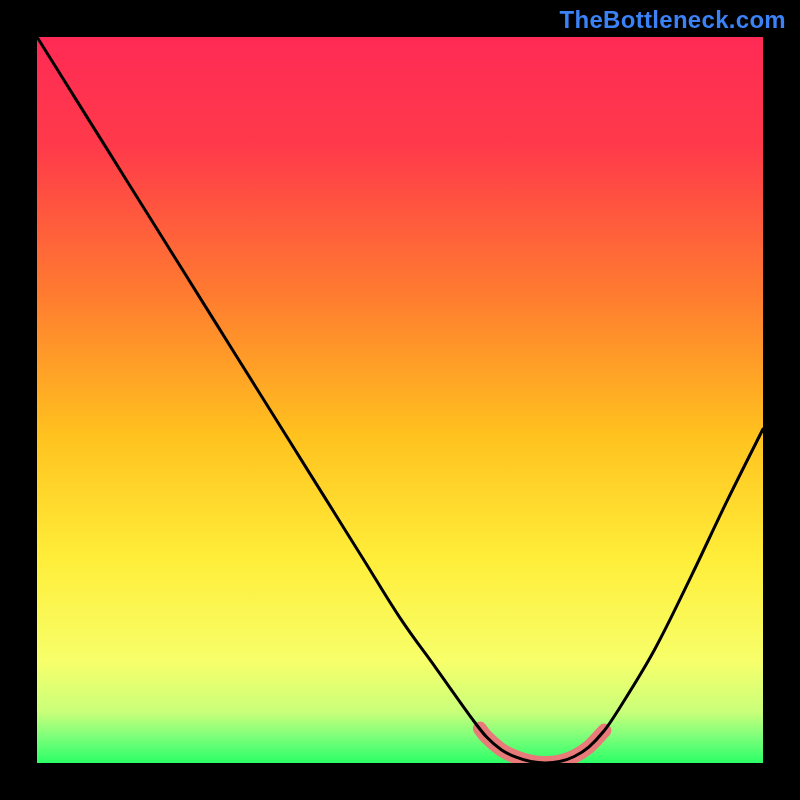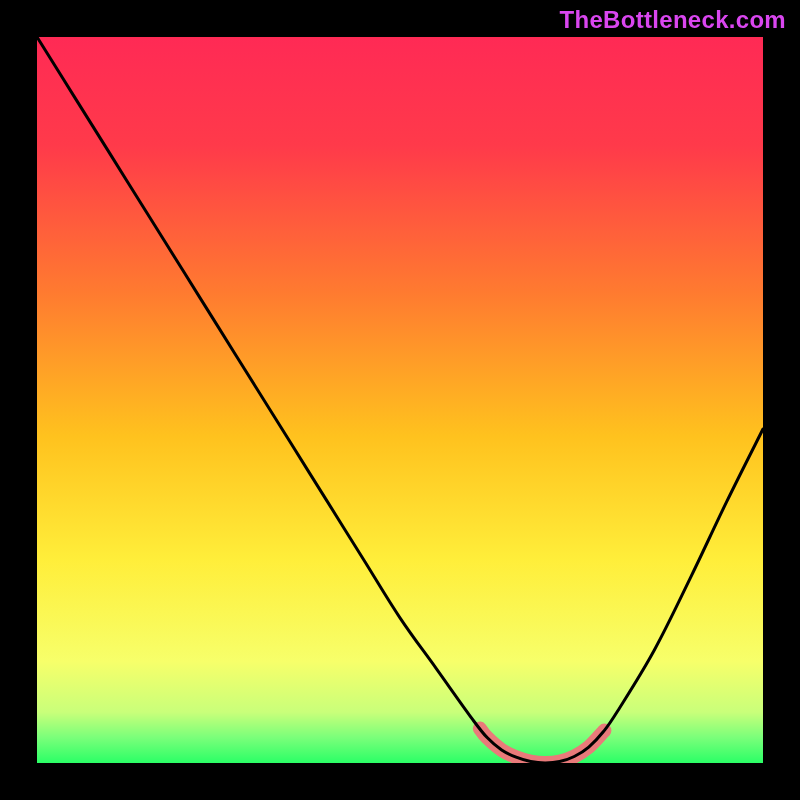--- a/index.html
+++ b/index.html
@@ -15,21 +15,21 @@
     width: 800px;
     height: 800px;
   }
   .watermark {
     position: absolute;
     top: 6px;
     right: 14px;
     font-family: Arial, Helvetica, sans-serif;
     font-size: 24px;
     font-weight: 600;
-    color: #d946ef;
+    color: #3b82f6;
     letter-spacing: 0.3px;
     z-index: 5;
   }
   svg {
     position: absolute;
     left: 0;
     top: 0;
   }
 </style>
 </head>

